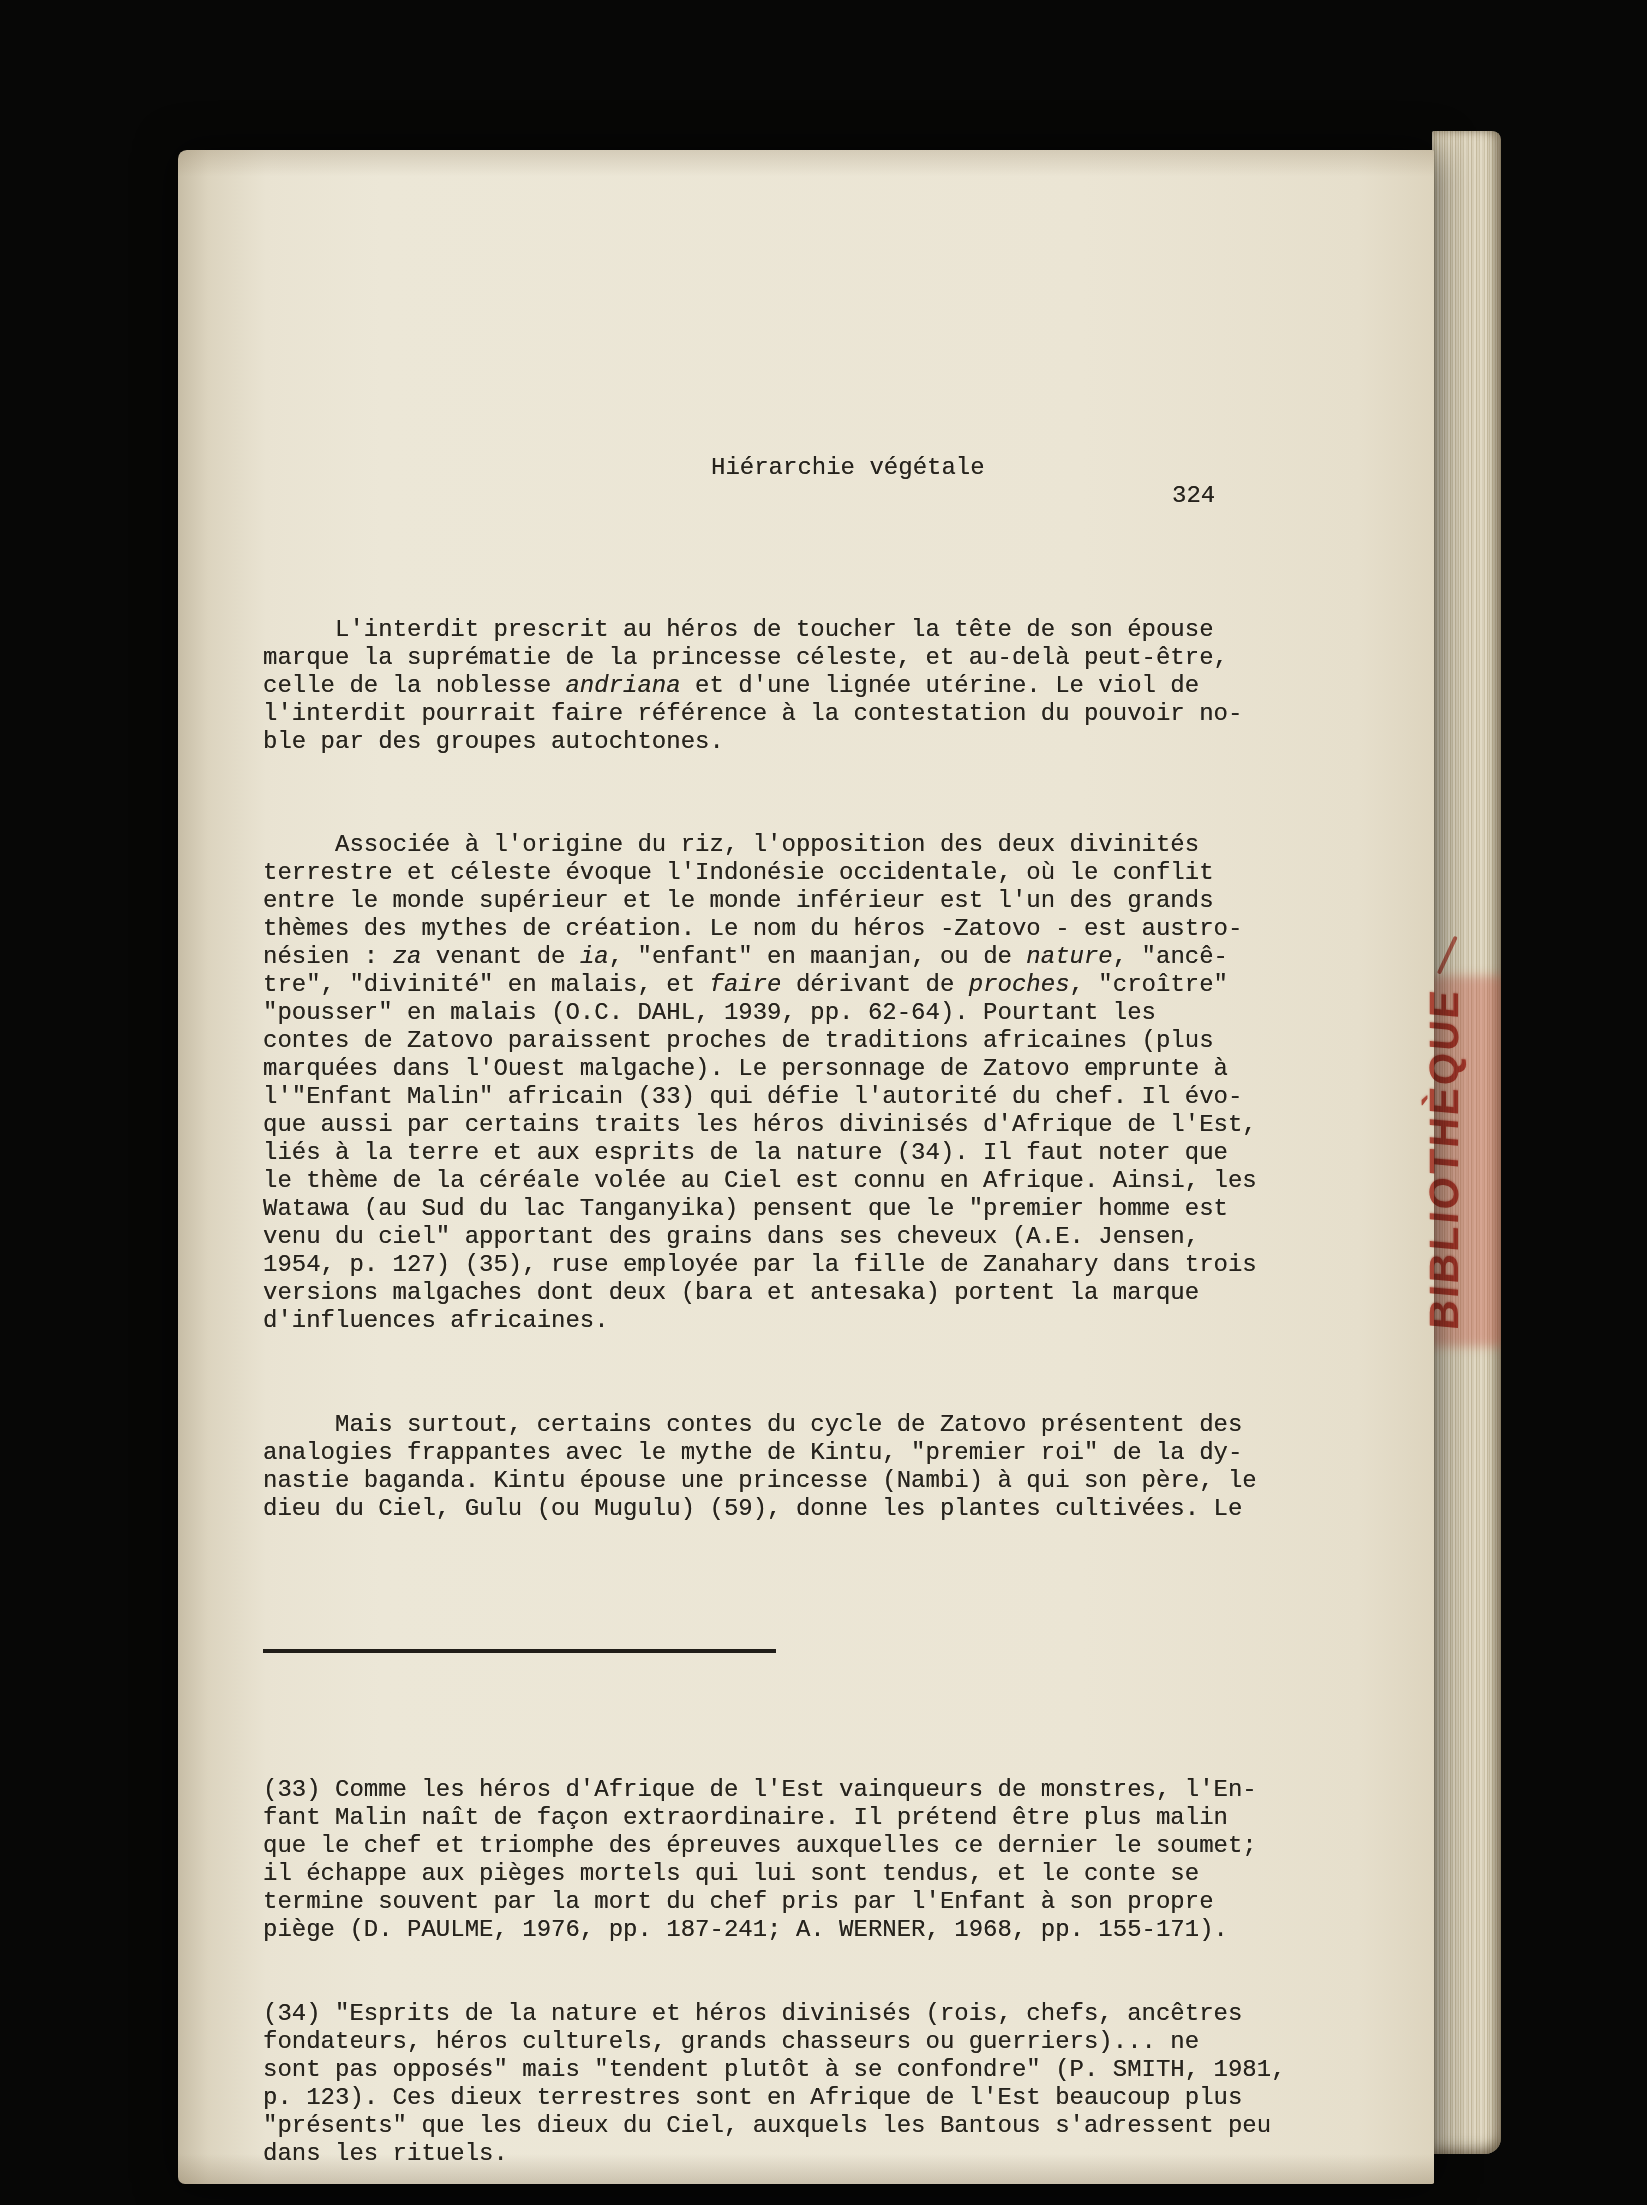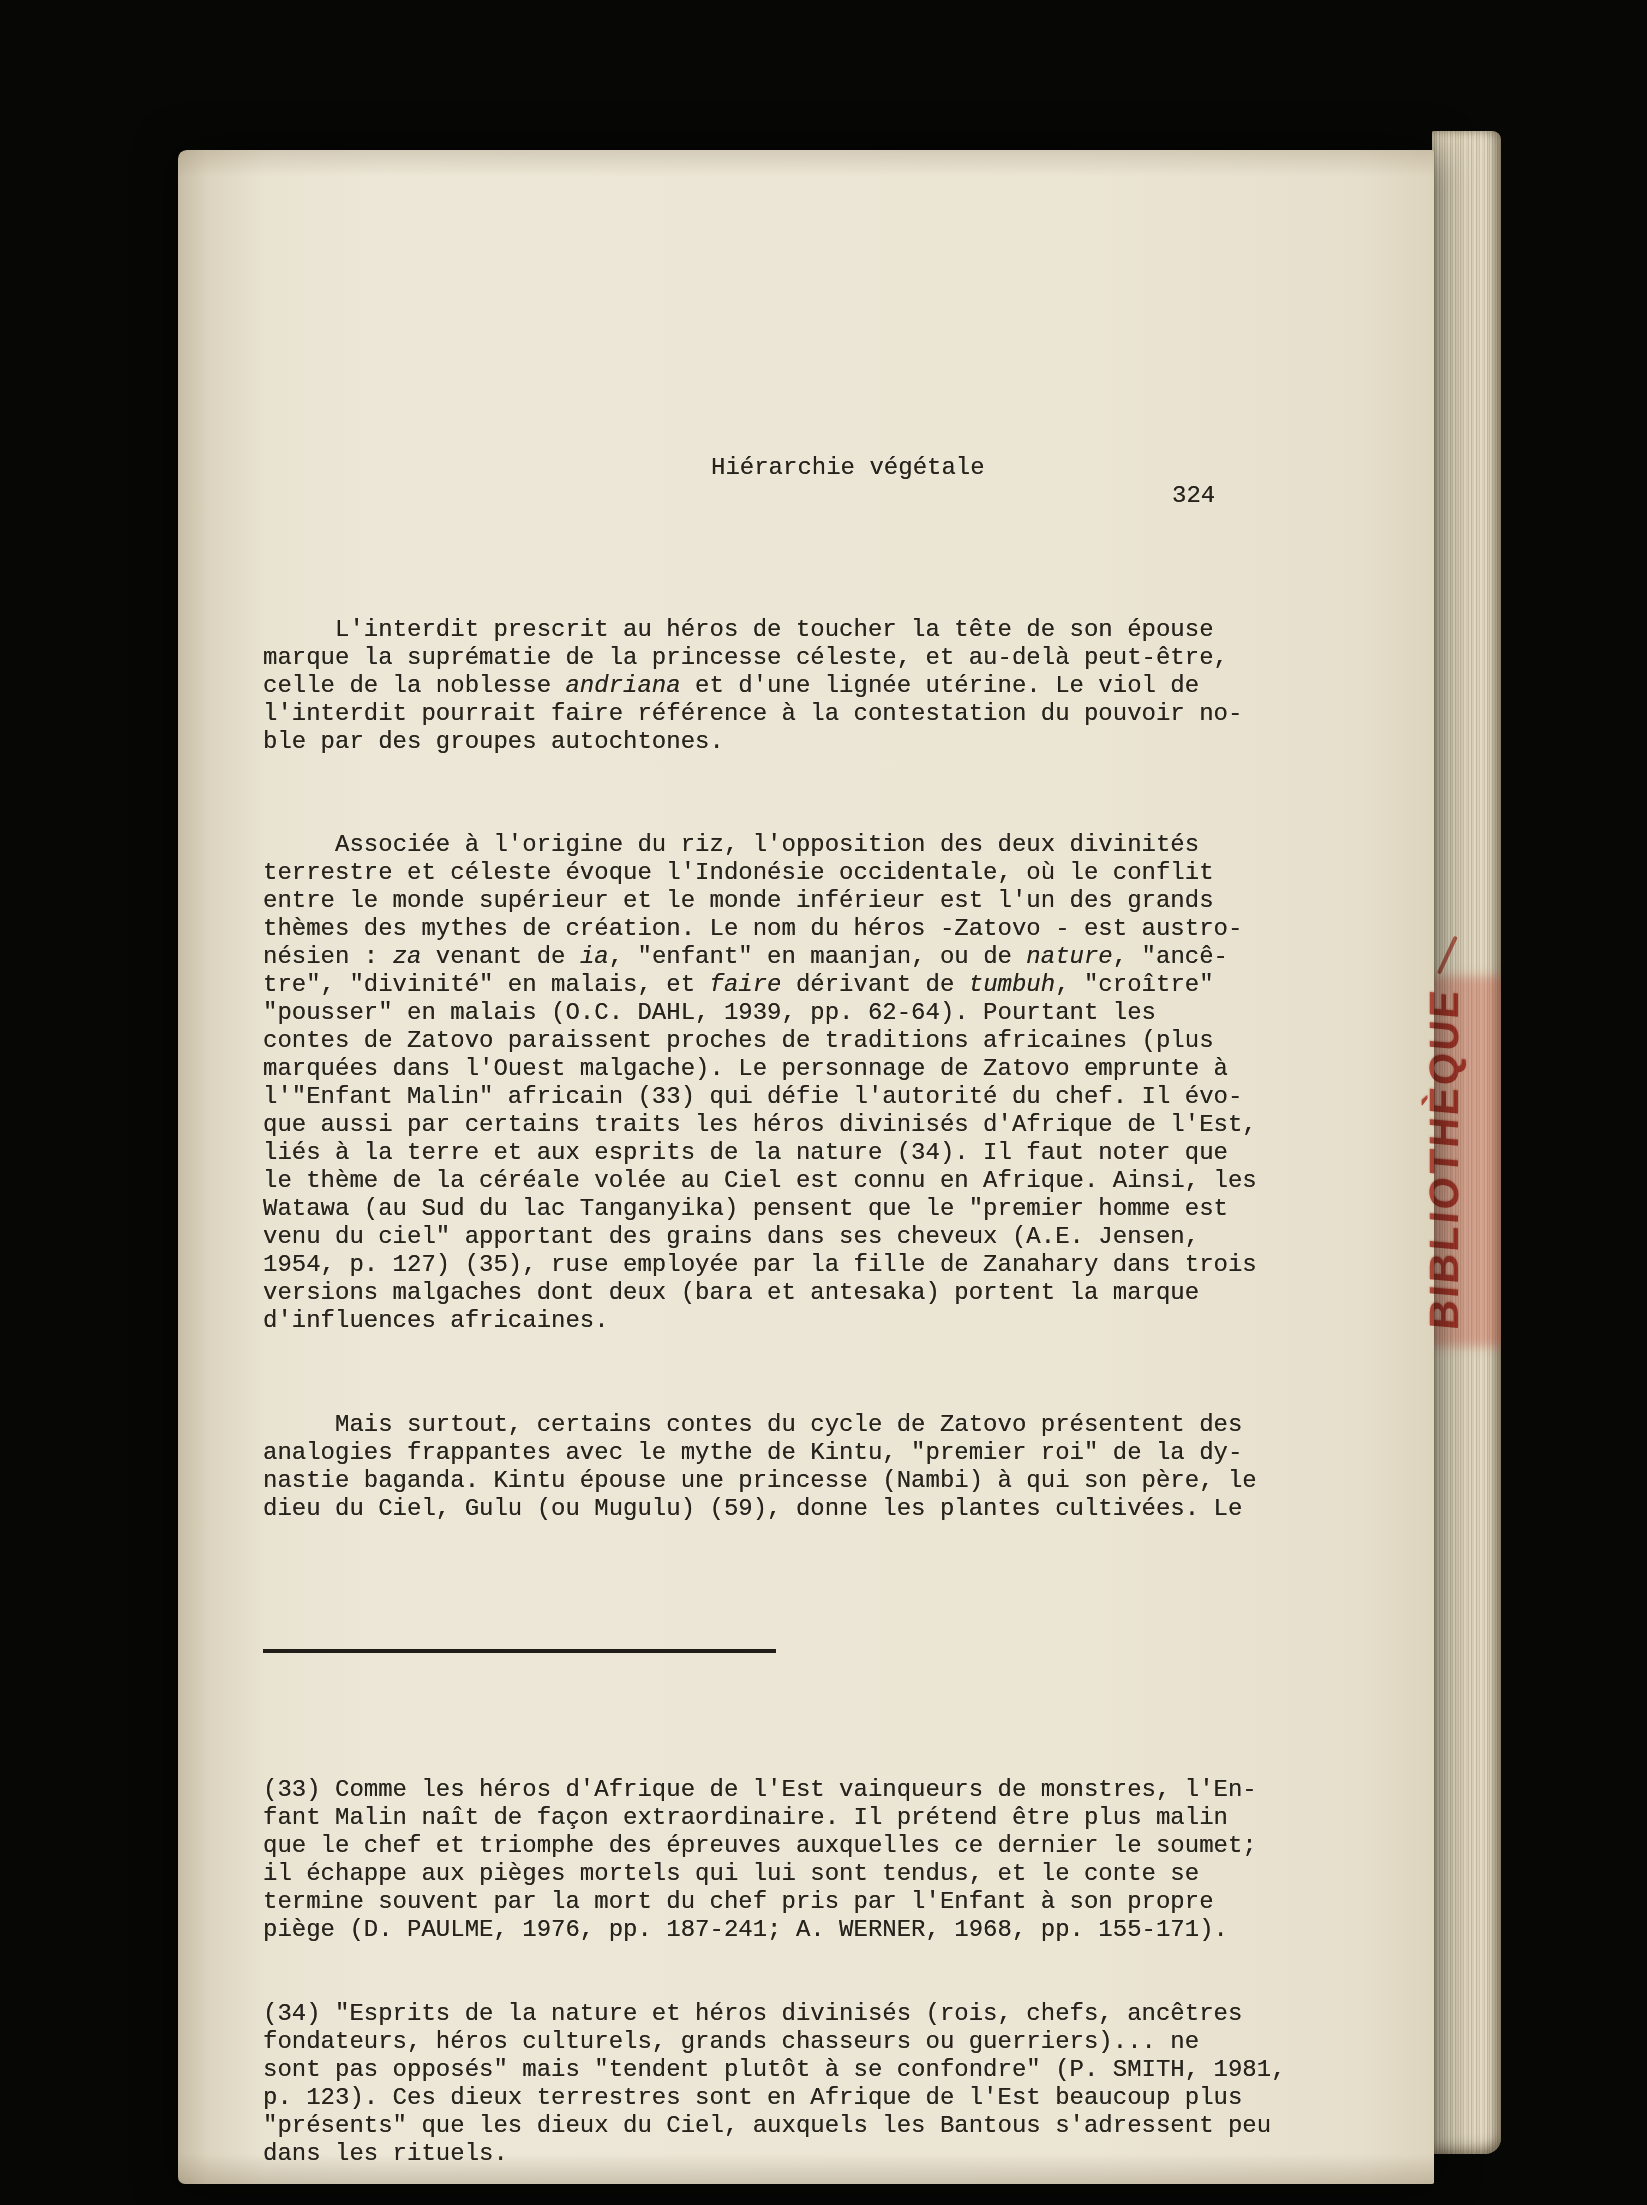--- a/index.html
+++ b/index.html
@@ -88,21 +88,21 @@
       <p class="para">     L'interdit prescrit au héros de toucher la tête de son épouse
 marque la suprématie de la princesse céleste, et au-delà peut-être,
 celle de la noblesse <em>andriana</em> et d'une lignée utérine. Le viol de
 l'interdit pourrait faire référence à la contestation du pouvoir no-
 ble par des groupes autochtones.</p>
       <p class="para">     Associée à l'origine du riz, l'opposition des deux divinités
 terrestre et céleste évoque l'Indonésie occidentale, où le conflit
 entre le monde supérieur et le monde inférieur est l'un des grands
 thèmes des mythes de création. Le nom du héros -Zatovo - est austro-
 nésien : <em>za</em> venant de <em>ia</em>, "enfant" en maanjan, ou de <em>nature</em>, "ancê-
-tre", "divinité" en malais, et <em>faire</em> dérivant de <em>tumbuh</em>, "croître"
+tre", "divinité" en malais, et <em>faire</em> dérivant de <em>proches</em>, "croître"
 "pousser" en malais (O.C. DAHL, 1939, pp. 62-64). Pourtant les
 contes de Zatovo paraissent proches de traditions africaines (plus
 marquées dans l'Ouest malgache). Le personnage de Zatovo emprunte à
 l'"Enfant Malin" africain (33) qui défie l'autorité du chef. Il évo-
 que aussi par certains traits les héros divinisés d'Afrique de l'Est,
 liés à la terre et aux esprits de la nature (34). Il faut noter que
 le thème de la céréale volée au Ciel est connu en Afrique. Ainsi, les
 Watawa (au Sud du lac Tanganyika) pensent que le "premier homme est
 venu du ciel" apportant des grains dans ses cheveux (A.E. Jensen,
 1954, p. 127) (35), ruse employée par la fille de Zanahary dans trois

